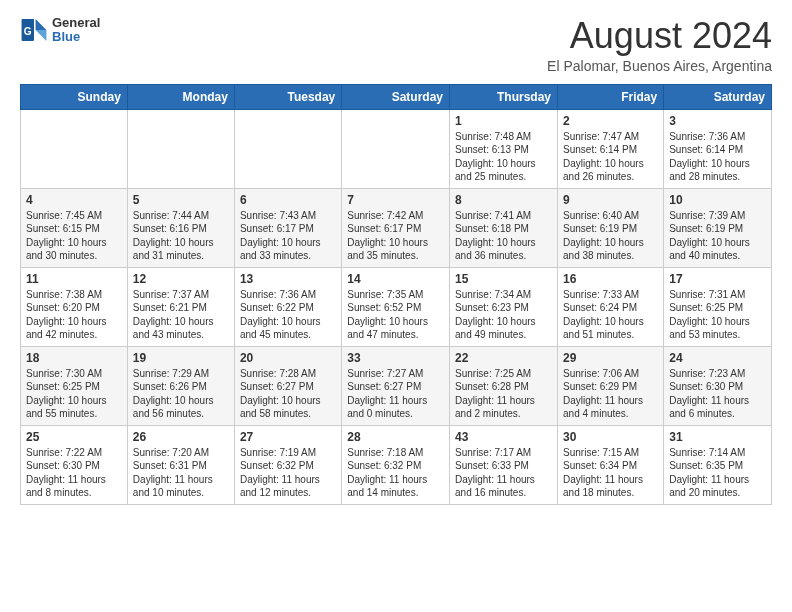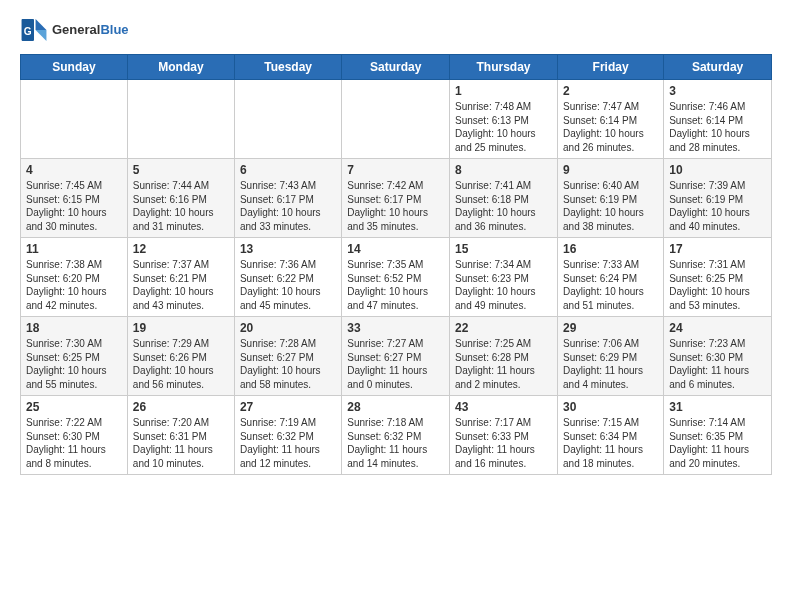--- a/index.html
+++ b/index.html
@@ -22,21 +22,21 @@
       align-items: flex-start;
       margin-bottom: 10px;
     }
     .logo {
       display: flex;
       align-items: center;
       gap: 4px;
     }
     .logo-text {
       display: flex;
-      flex-direction: row;
+      flex-direction: column;
       font-size: 13px;
       font-weight: bold;
       color: #333;
       line-height: 1.1;
     }
     .logo-general { color: #333; font-weight: bold; }
     .logo-blue { color: #2a6db5; font-weight: bold; }
     .logo-icon {
       width: 28px;
       height: 28px;
@@ -56,21 +56,21 @@
       margin-top: 2px;
     }
     .calendar {
       width: 100%;
       border-collapse: collapse;
       font-size: 10.5px;
     }
     .calendar th {
       background: #2a6db5;
       color: #fff;
-      text-align: center;
+      text-align: right;
       padding: 5px 6px;
       font-size: 12px;
       font-weight: bold;
       border: 1px solid #1a5a9a;
     }
     .calendar td {
       border: 1px solid #ccc;
       vertical-align: top;
       padding: 4px 5px;
       width: 113px;
@@ -108,20 +108,22 @@
         <polygon points="20,18 34,18 34,32" fill="#5ba3d9"></polygon>
         <rect x="2" y="4" width="16" height="28" fill="#1a5a9a" rx="1"></rect>
         <text x="10" y="24" font-size="13" font-weight="bold" fill="white" text-anchor="middle" font-family="Arial">G</text>
       </svg>
       <div class="logo-text">
         <span class="logo-general">General</span>
         <span class="logo-blue">Blue</span>
       </div>
     </div>
     <div class="title-block">
+      <div class="main-title">August 2024</div>
+      <div class="subtitle">El Palomar, Buenos Aires, Argentina</div>
     </div>
   </div>
 
   <table class="calendar">
     <thead>
       <tr>
       <th>Sunday</th>
           <th>Monday</th>
           <th>Tuesday</th>
           <th>Saturday</th>
@@ -143,21 +145,21 @@
 Daylight: 10 hours and 25 minutes.</div>
           </td>
           <td>
             <span class="day-num">2</span>
             <div class="day-info">Sunrise: 7:47 AM
 Sunset: 6:14 PM
 Daylight: 10 hours and 26 minutes.</div>
           </td>
           <td>
             <span class="day-num">3</span>
-            <div class="day-info">Sunrise: 7:46 AM
+            <div class="day-info">Sunrise: 7:36 AM
 Sunset: 6:14 PM
 Daylight: 10 hours and 28 minutes.</div>
           </td>
         </tr>
         <tr>
           <td>
             <span class="day-num">4</span>
             <div class="day-info">Sunrise: 7:45 AM
 Sunset: 6:15 PM
 Daylight: 10 hours and 30 minutes.</div>

